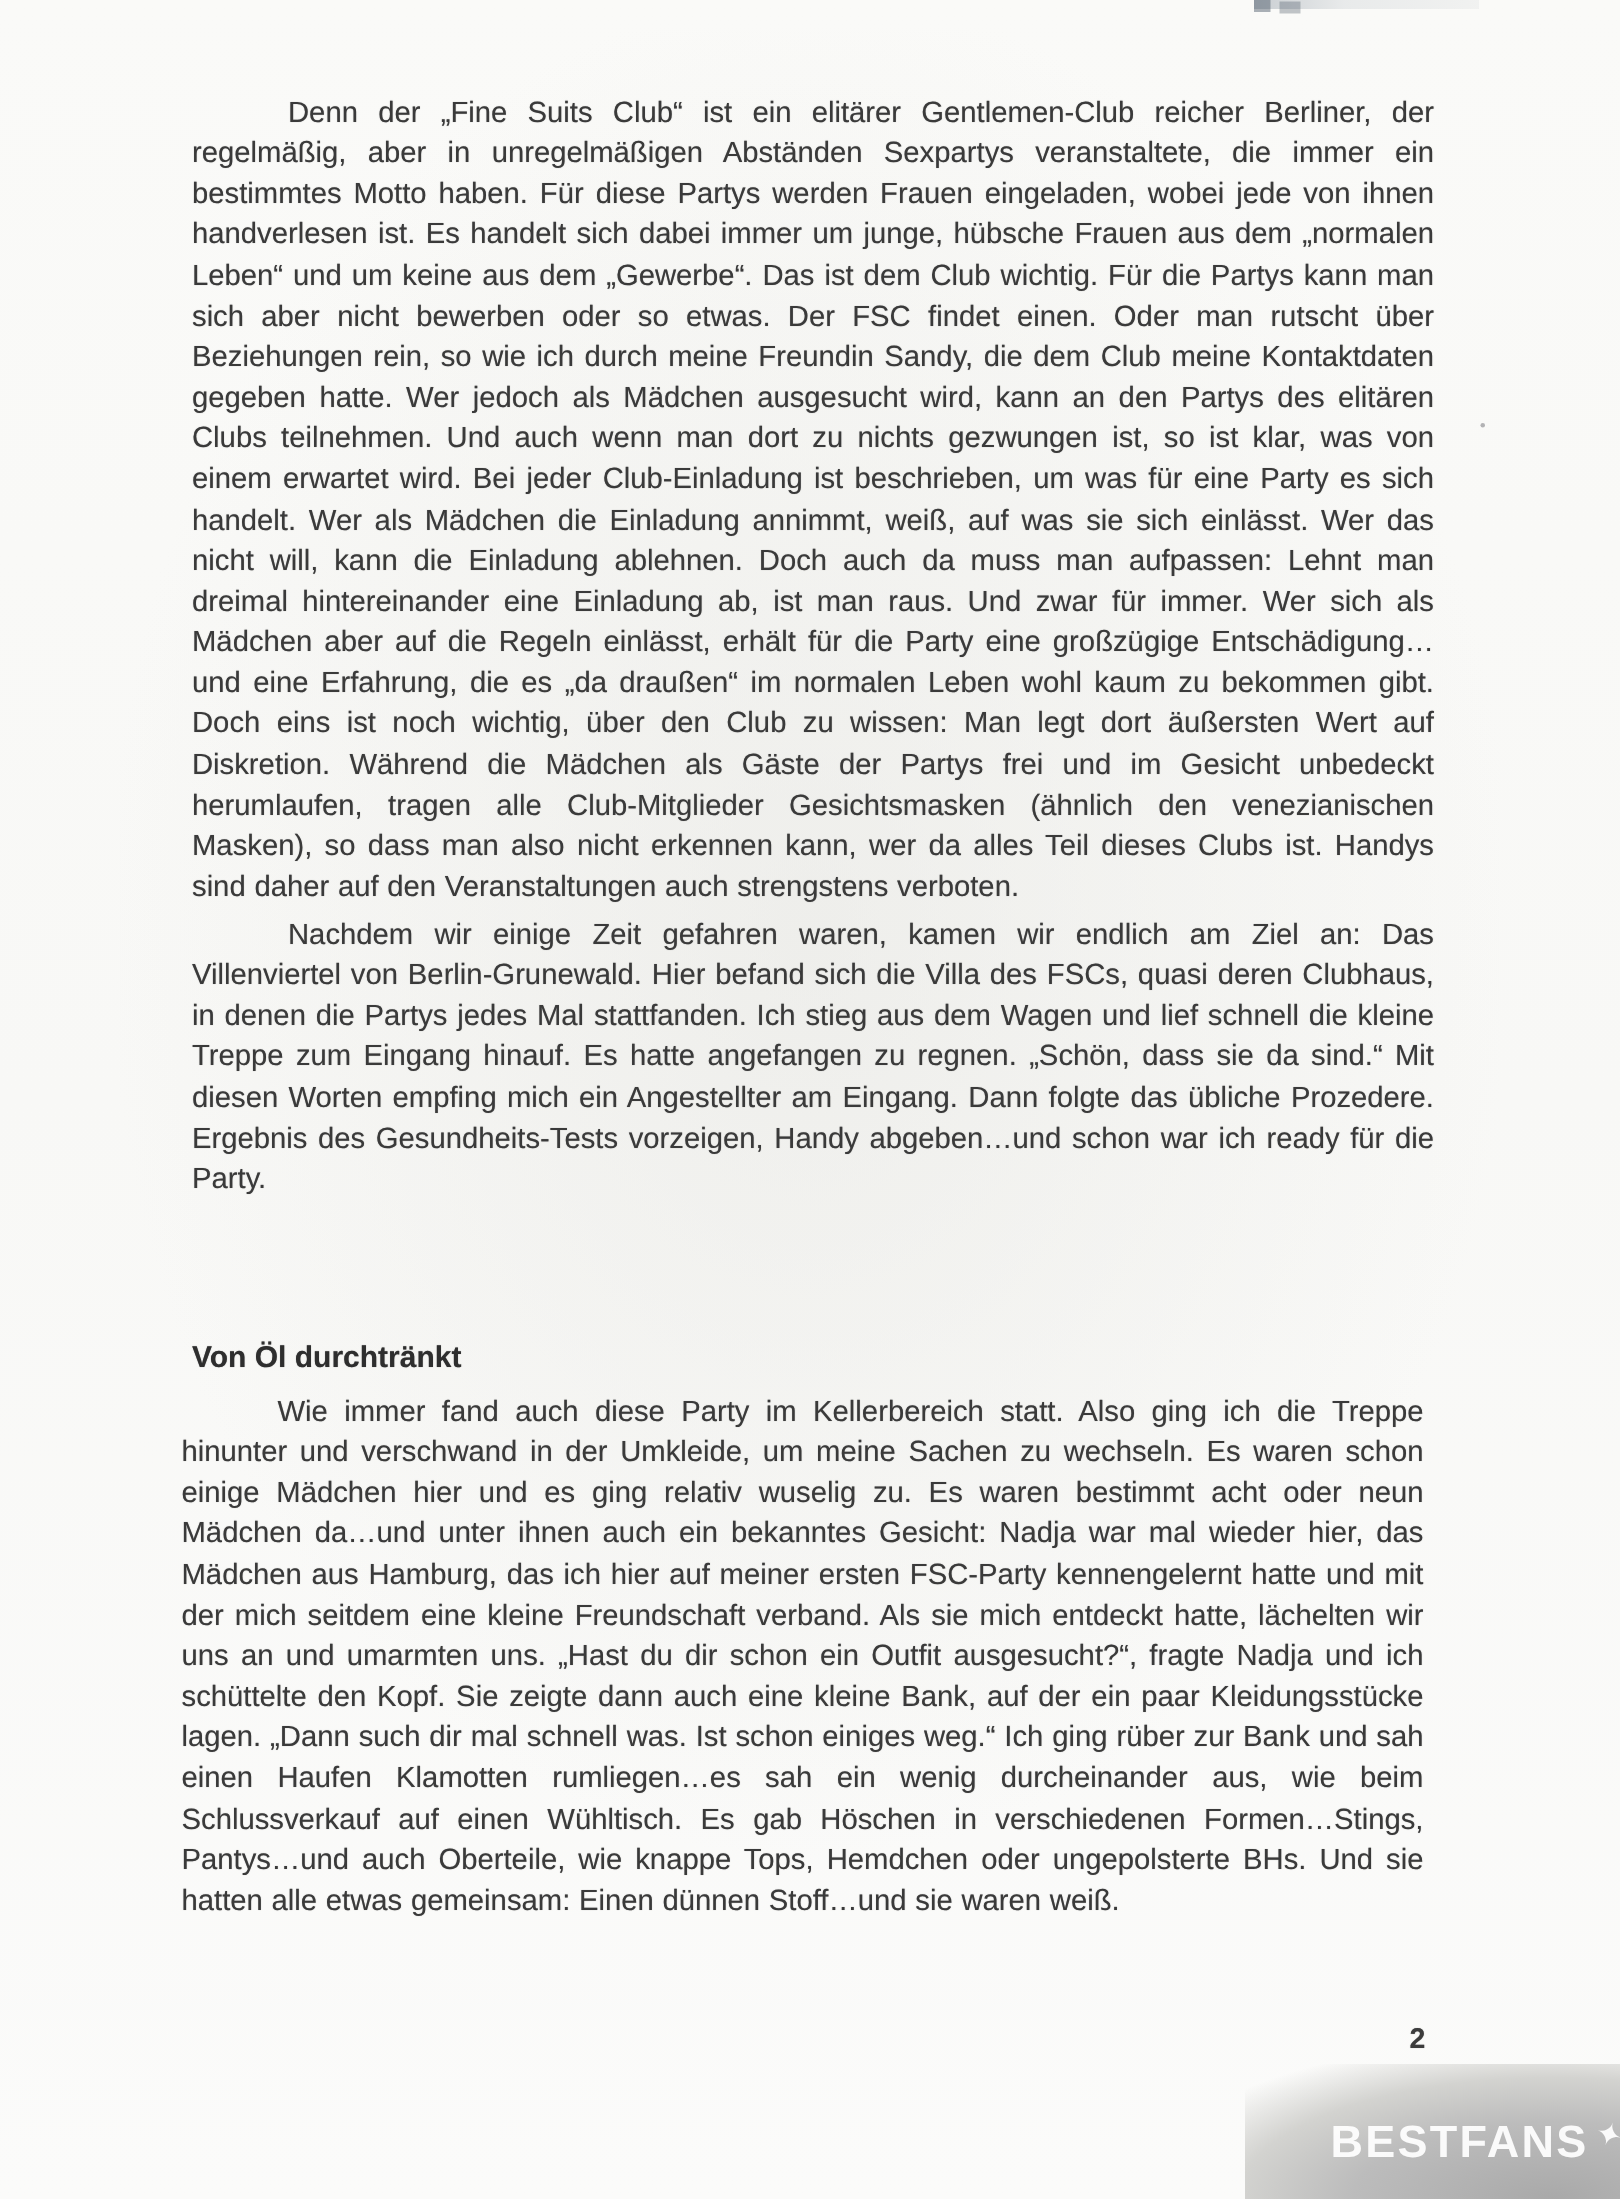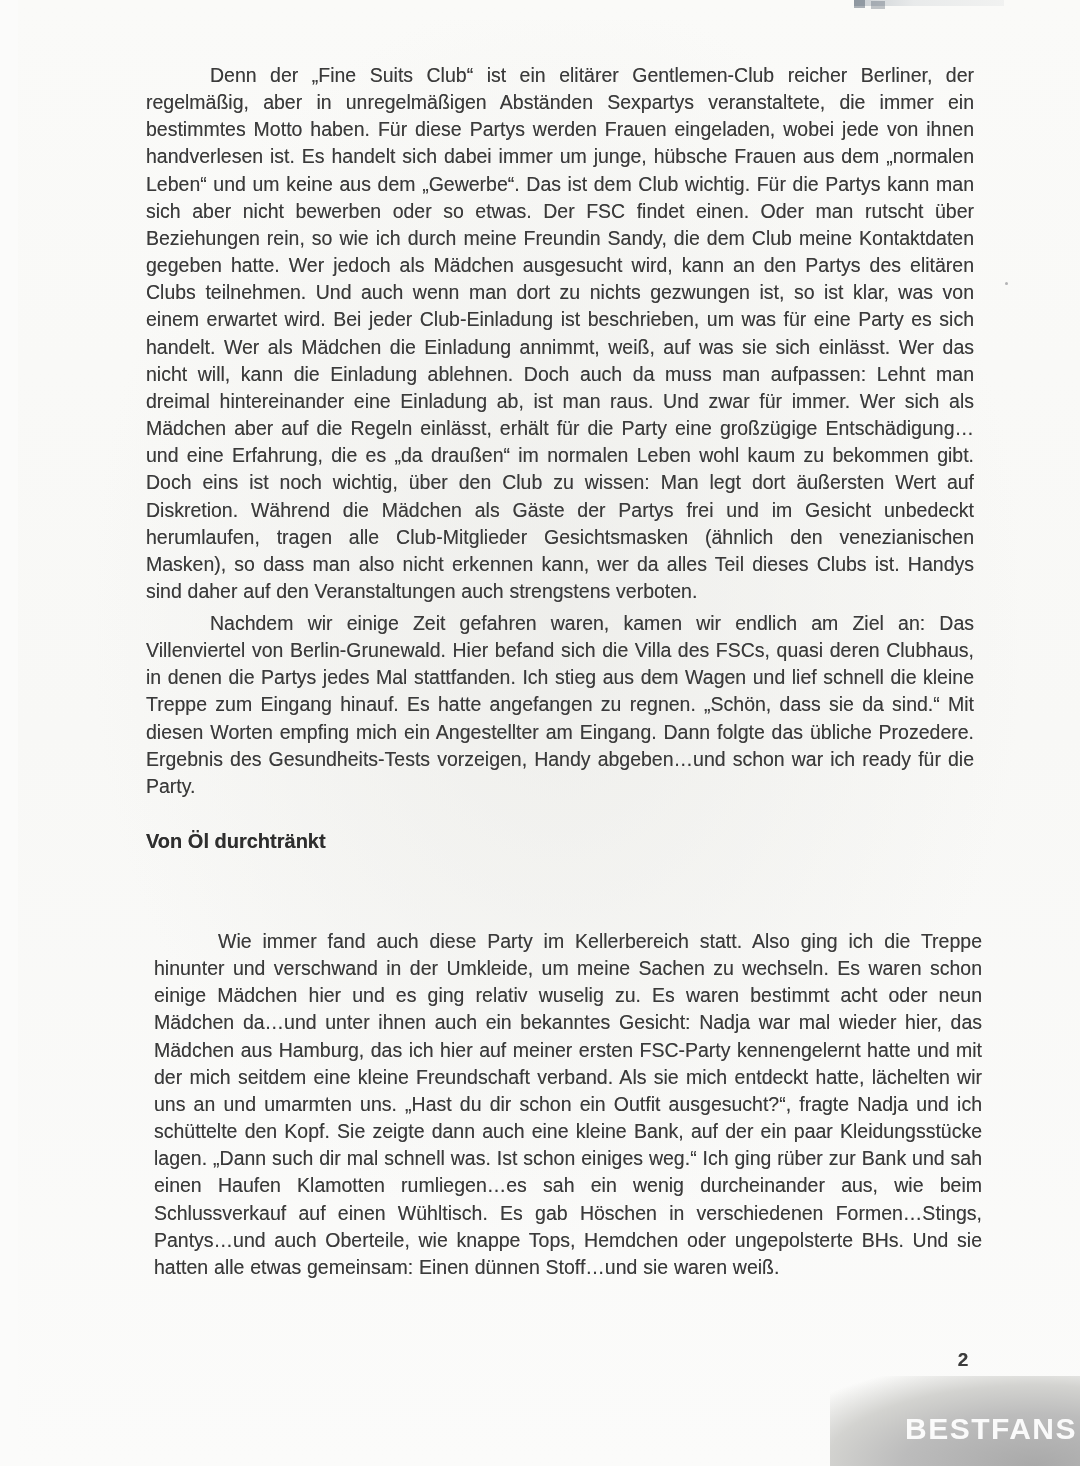--- a/index.html
+++ b/index.html
@@ -9,21 +9,20 @@
     height: 1466px;
     position: relative;
     overflow: hidden;
     background: #fbfbfa;
     font-family: "Liberation Sans", sans-serif;
   }
   .page {
     position: absolute;
     inset: 0;
     background: linear-gradient(180deg, #fafaf8 0%, #f8f8f6 50%, #fbfbfa 100%);
-    margin-left: 18px;
   }
   
   .text-wash {
     position: absolute;
     left: 80px; top: 20px;
     width: 920px; height: 1330px;
     background: radial-gradient(ellipse 60% 55% at 50% 45%,
                 rgba(228,228,224,0.50),
                 rgba(240,240,237,0.22) 70%,
                 rgba(240,240,237,0) 85%);
@@ -37,28 +36,28 @@
     text-align: justify;
     text-justify: inter-word;
     text-indent: 64px;
     word-spacing: 0.4px;
     text-shadow: 0 0 0.6px rgba(70,70,70,0.55);
   }
   #para-1 { position: absolute; left: 128px; top: 62px;  width: 828px; }
   #para-2 { position: absolute; left: 128px; top: 610px; width: 828px; }
   .heading {
     position: absolute;
-    left: 128px; top: 830px;
+    left: 128px; top: 894px;
     margin: 0;
     font-size: 20px;
     font-weight: 700;
     color: #2e2e2e;
     text-shadow: 0 0 0.6px rgba(50,50,50,0.6);
   }
-  #para-3 { position: absolute; left: 136px; top: 928px; width: 828px; }
+  #para-3 { position: absolute; left: 121px; top: 928px; width: 828px; }
   .page-number {
     position: absolute;
     left: 930px; top: 1349px;
     width: 30px;
     text-align: center;
     font-size: 19px;
     font-weight: 600;
     color: #3c3c3c;
     text-shadow: 0 0 0.6px rgba(70,70,70,0.55);
   }

